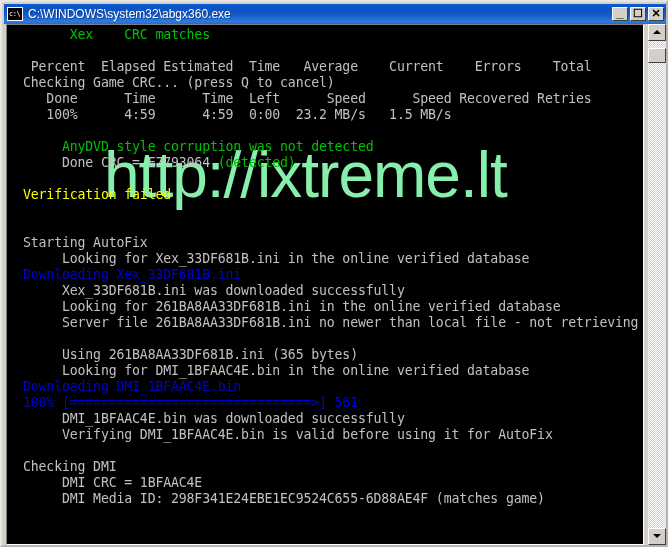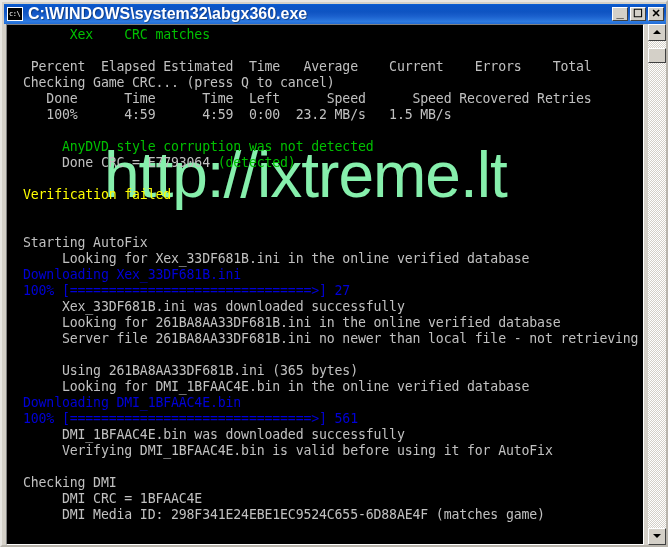--- a/index.html
+++ b/index.html
@@ -57,22 +57,22 @@
     left: 1px; top: -1px;
     font-family: "DejaVu Sans Mono", monospace;
     font-size: 7px;
     color: #ffffff;
     letter-spacing: -0.5px;
     line-height: 14px;
   }
   #titletext {
     color: #ffffff;
     font-family: "Liberation Sans", sans-serif;
-    font-size: 16px;
-    font-weight: bold;
+    font-size: 12px;
+    font-weight: normal;
     white-space: nowrap;
     letter-spacing: 0px;
     flex: 1 1 auto;
     overflow: hidden;
     text-shadow: 1px 1px 0 rgba(0,0,0,0.35);
   }
   .winbtn {
     width: 16px;
     height: 14px;
     background: #d4d0c8;
@@ -257,21 +257,20 @@
             <div class="line"><span class="c-white"></span></div>
             <div class="line"><span class="c-green">     AnyDVD style corruption was not detected</span></div>
             <div class="line"><span class="c-white">     Done CRC = E7793064 </span><span class="c-green">(detected)</span></div>
             <div class="line"><span class="c-white"></span></div>
             <div class="line"><span class="c-yellow">Verification failed</span></div>
             <div class="line"><span class="c-white"></span></div>
             <div class="line"><span class="c-white"></span></div>
             <div class="line"><span class="c-white">Starting AutoFix</span></div>
             <div class="line"><span class="c-white">     Looking for Xex_33DF681B.ini in the online verified database</span></div>
             <div class="line"><span class="c-blue">Downloading Xex_33DF681B.ini</span></div>
-            <div class="line"><span class="c-blue">100% [===============================&gt;] 27</span></div>
             <div class="line"><span class="c-white">     Xex_33DF681B.ini was downloaded successfully</span></div>
             <div class="line"><span class="c-white">     Looking for 261BA8AA33DF681B.ini in the online verified database</span></div>
             <div class="line"><span class="c-white">     Server file 261BA8AA33DF681B.ini no newer than local file - not retrieving</span></div>
             <div class="line"><span class="c-white"></span></div>
             <div class="line"><span class="c-white">     Using 261BA8AA33DF681B.ini (365 bytes)</span></div>
             <div class="line"><span class="c-white">     Looking for DMI_1BFAAC4E.bin in the online verified database</span></div>
             <div class="line"><span class="c-blue">Downloading DMI_1BFAAC4E.bin</span></div>
             <div class="line"><span class="c-blue">100% [===============================&gt;] 561</span></div>
             <div class="line"><span class="c-white">     DMI_1BFAAC4E.bin was downloaded successfully</span></div>
             <div class="line"><span class="c-white">     Verifying DMI_1BFAAC4E.bin is valid before using it for AutoFix</span></div>

